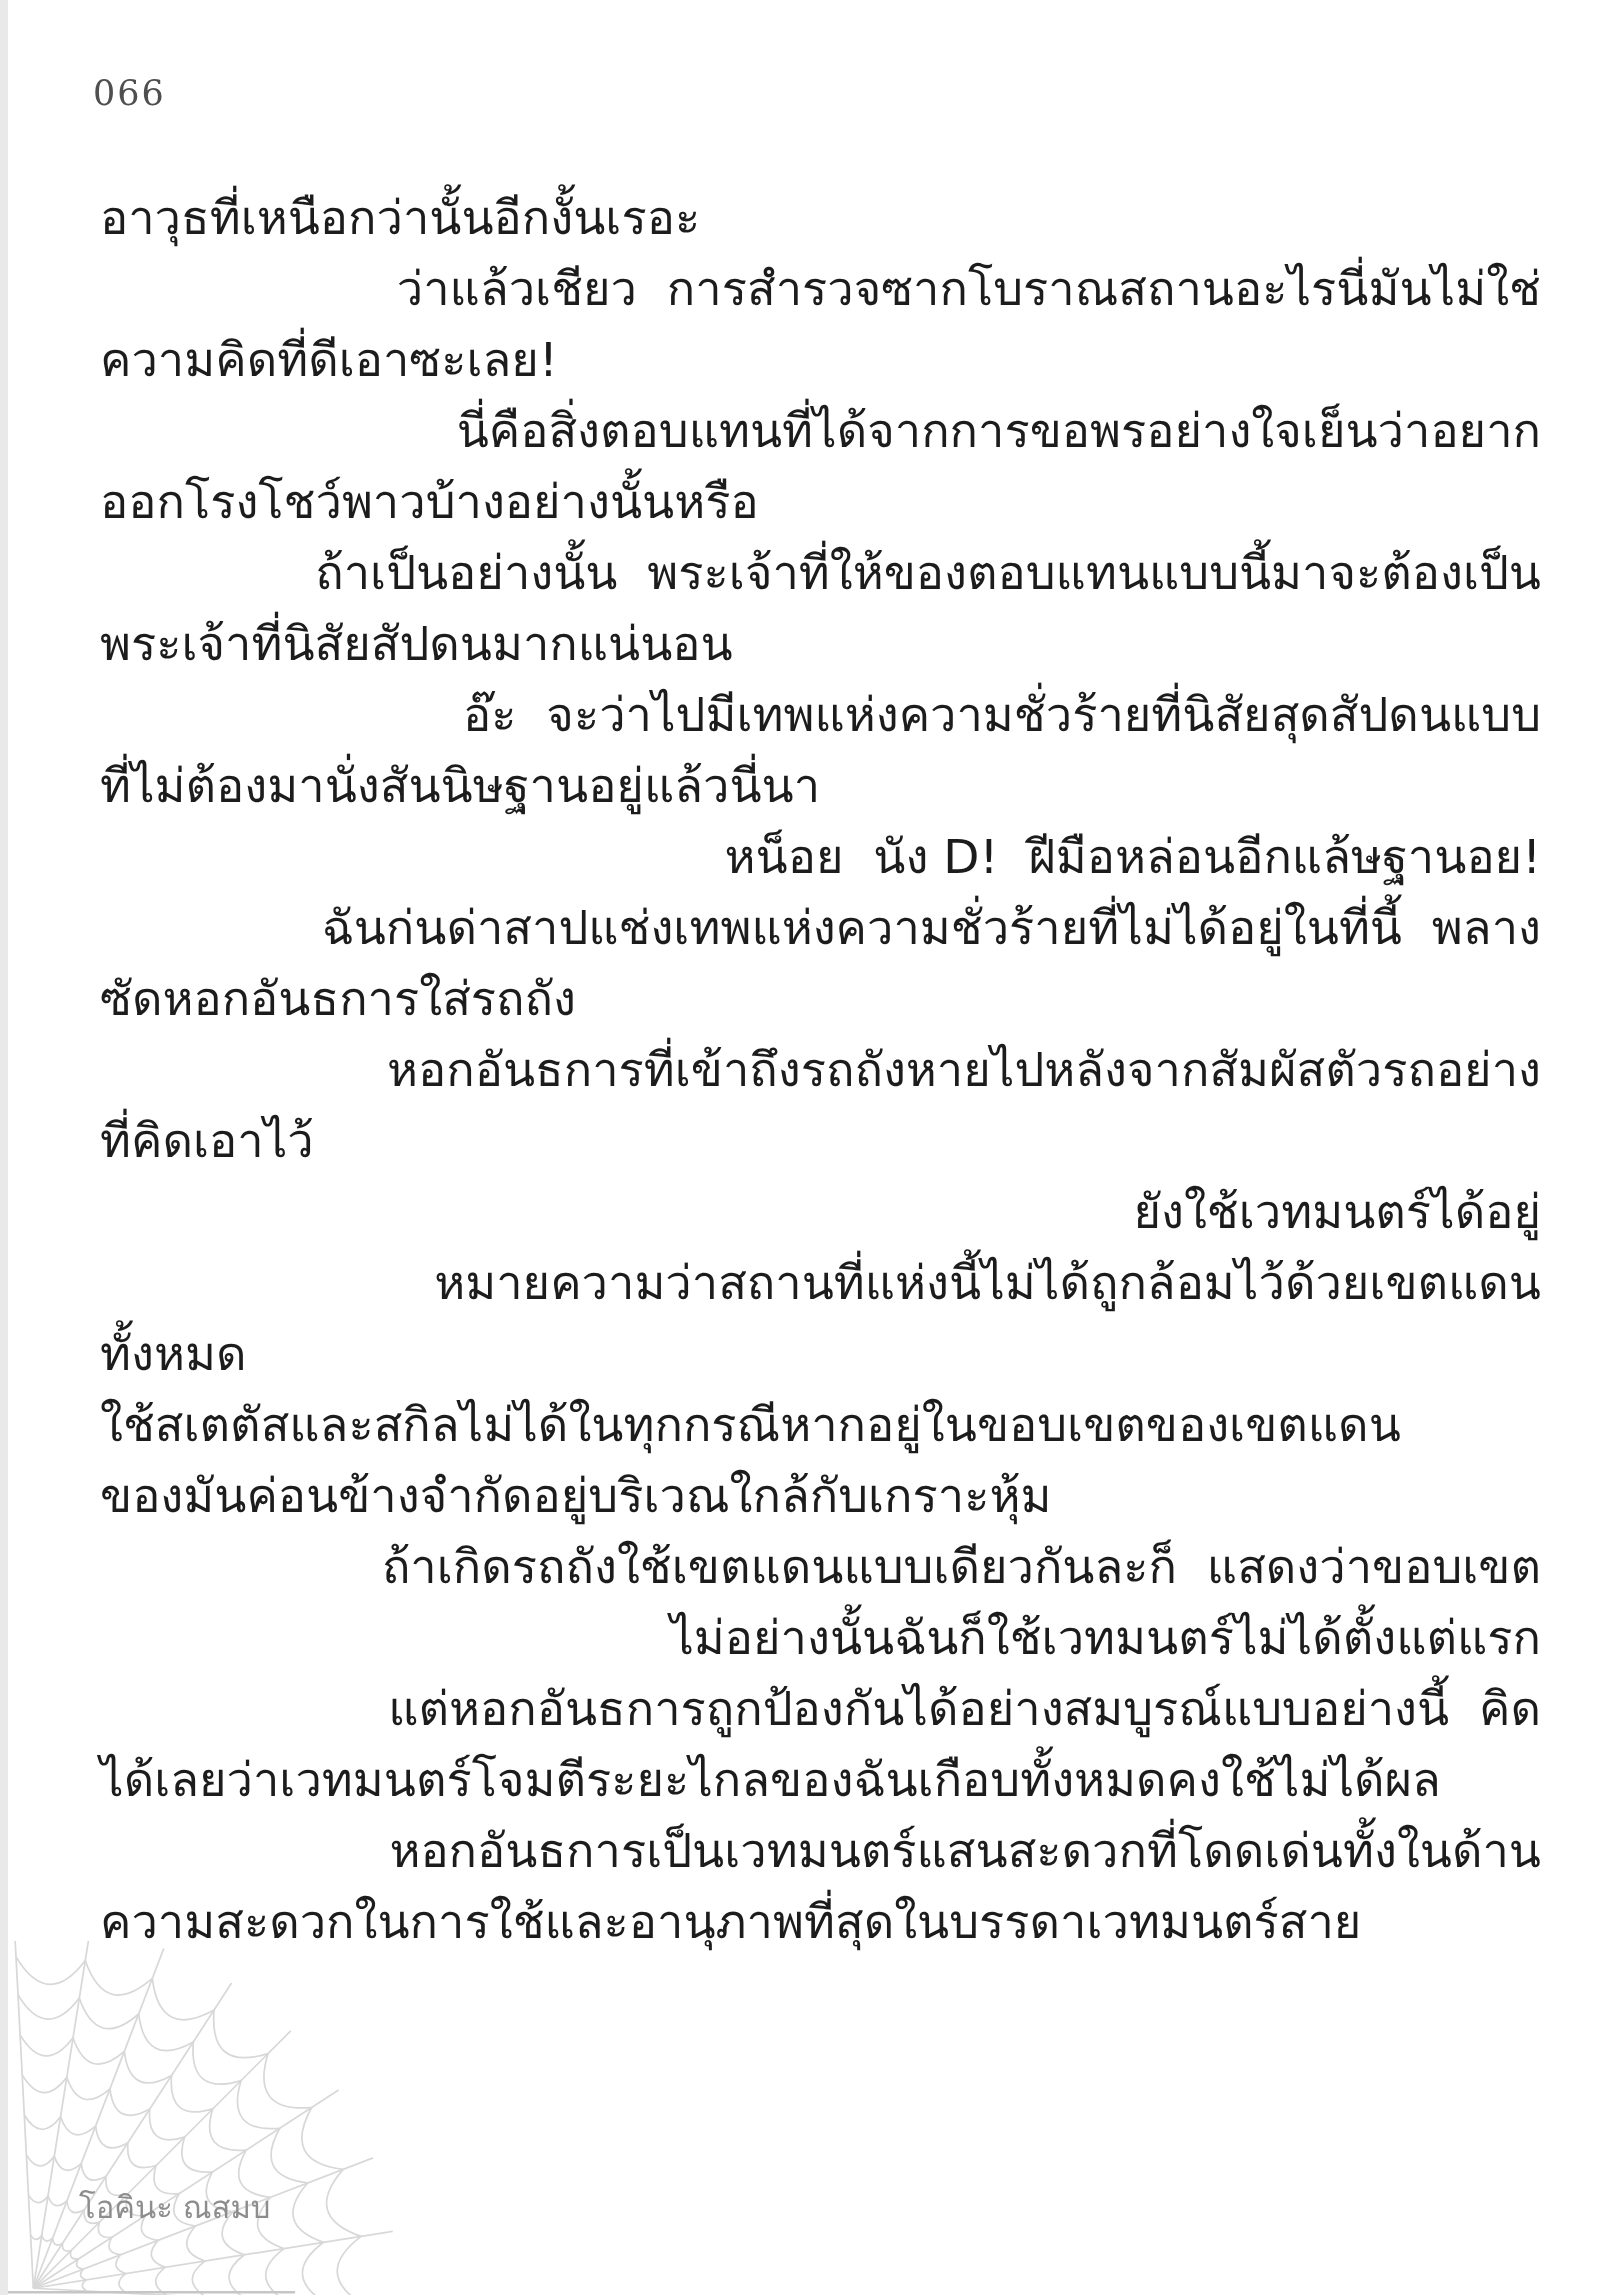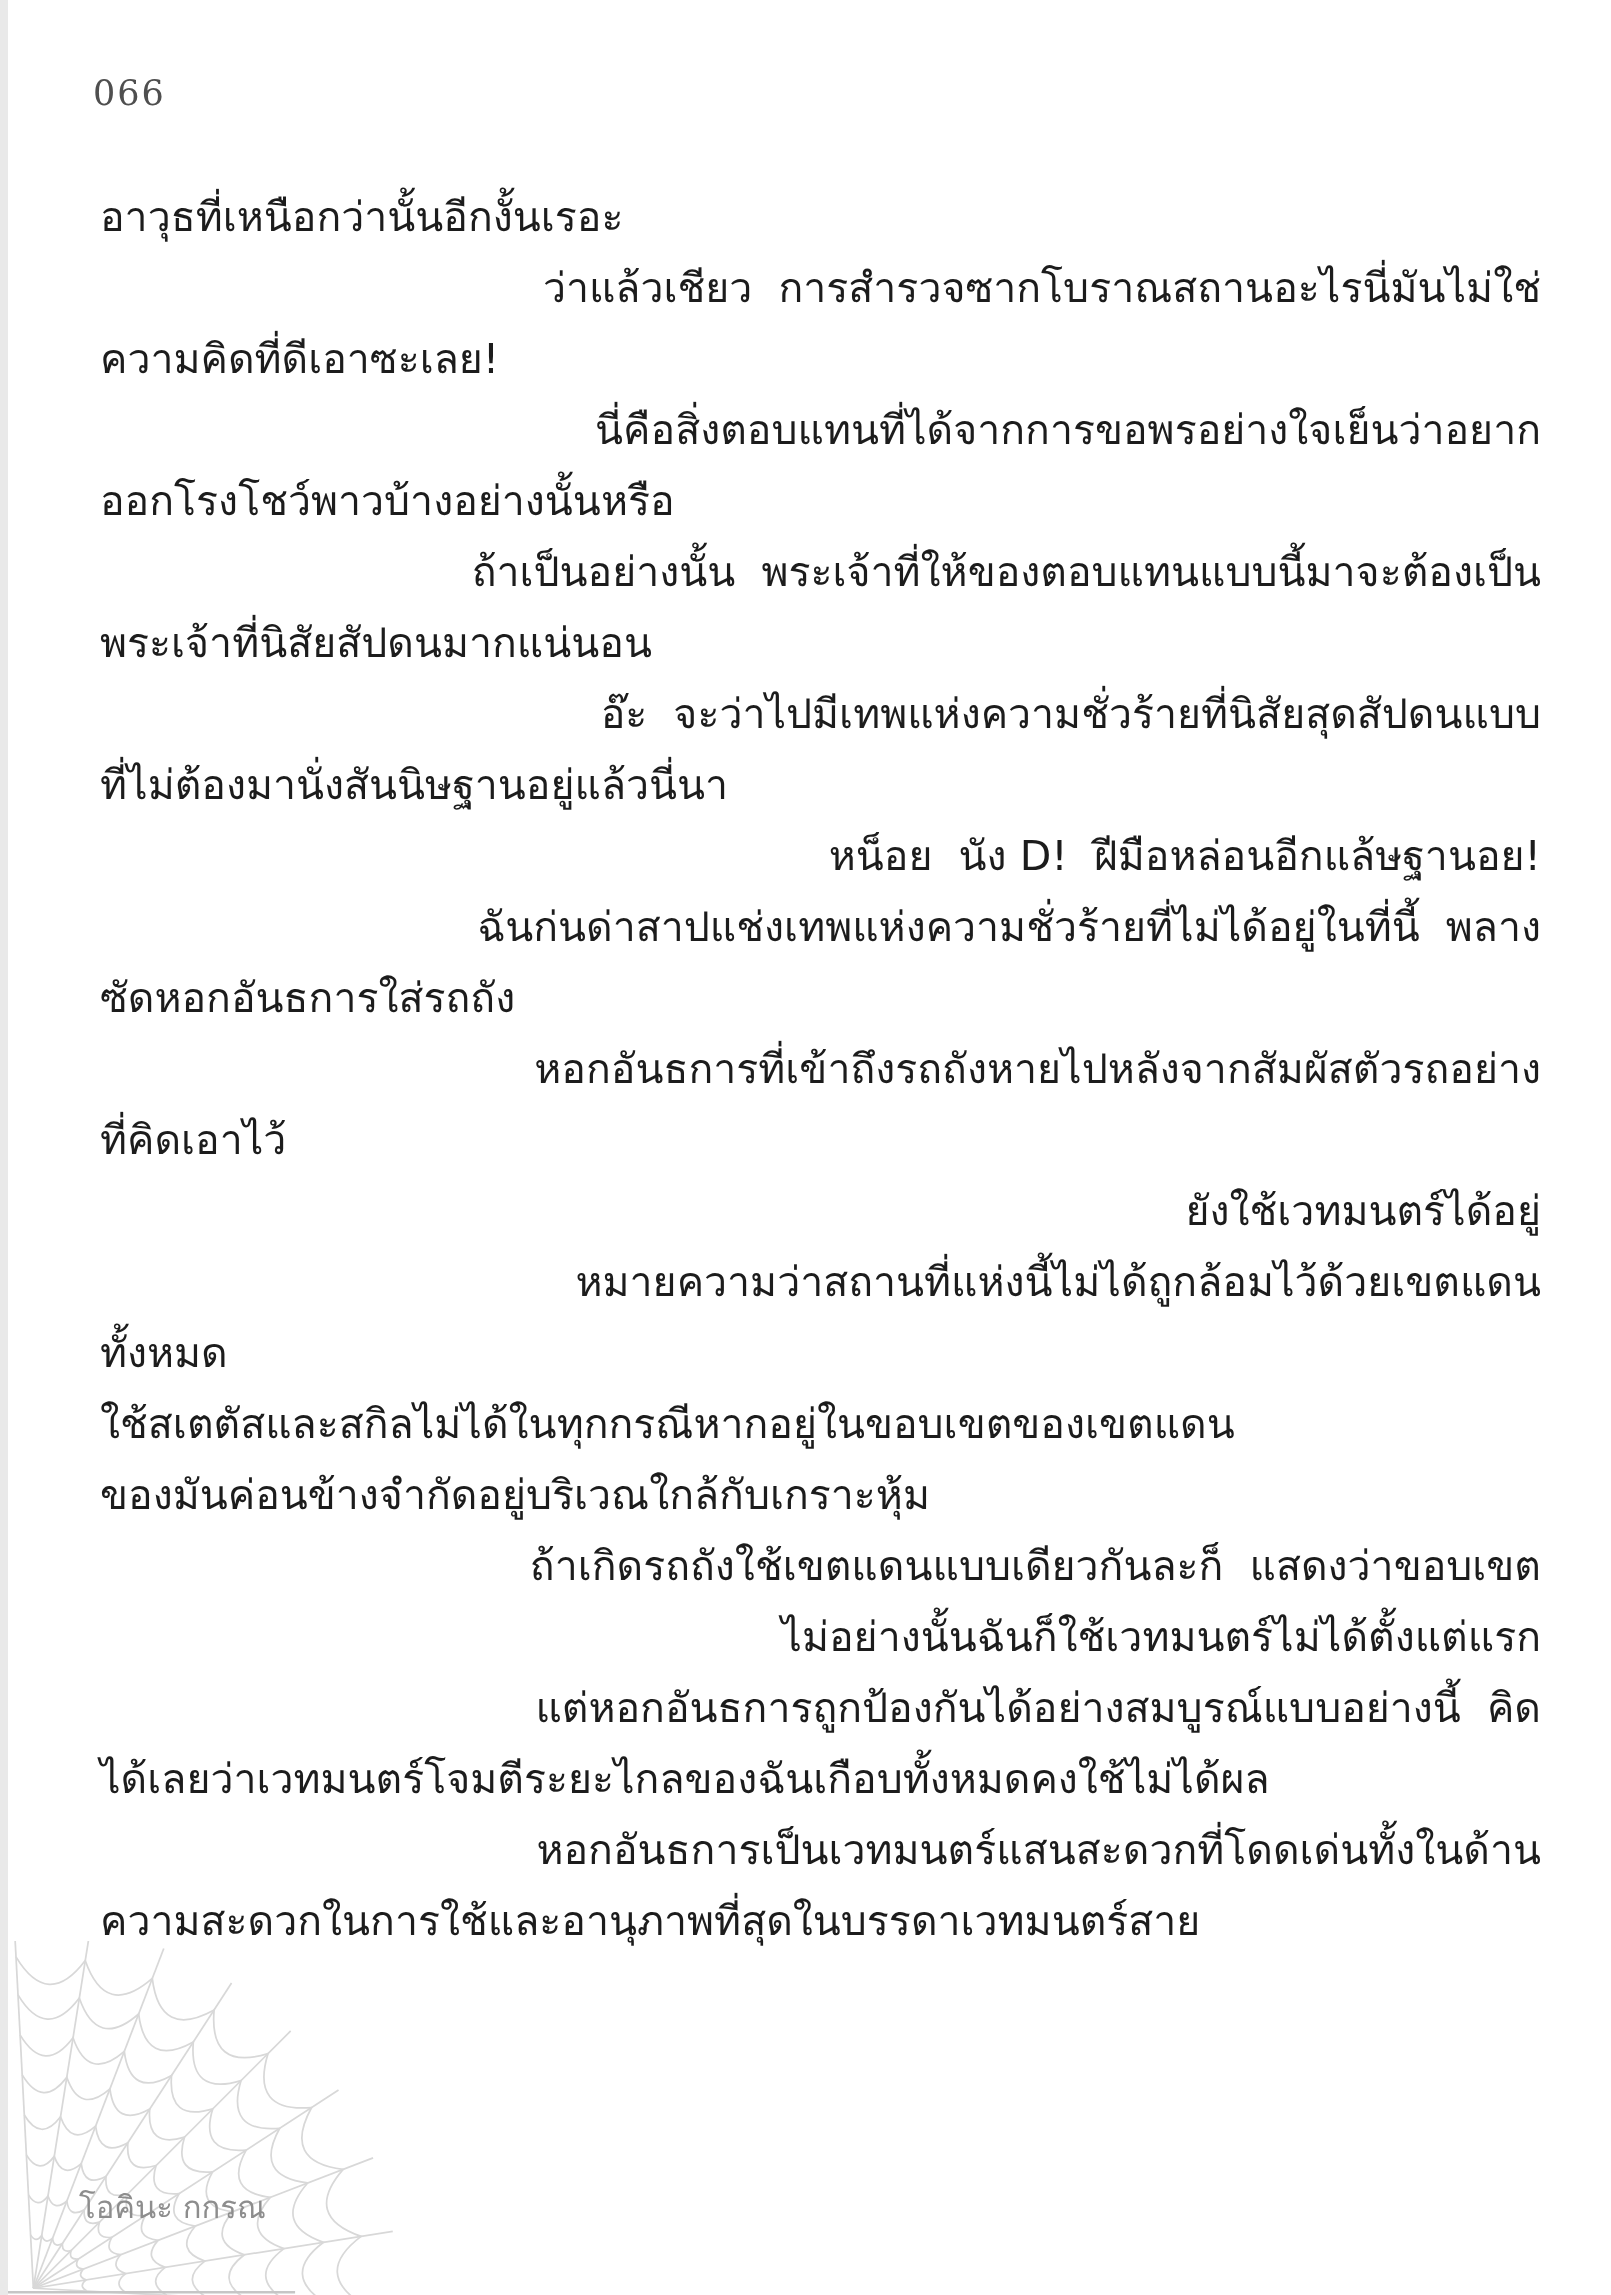--- a/index.html
+++ b/index.html
@@ -14,21 +14,21 @@
     position:absolute;
     left:85px;top:73px;
     font-family:"DejaVu Serif","Liberation Serif",serif;
     font-size:35px;
     letter-spacing:2px;
   }
   .text-block{
     position:absolute;
     left:92px;top:182px;
     width:1441px;
-    font-size:41px;
+    font-size:47px;
   }
   .text-line{
     height:71px;
     line-height:71px;
     white-space:pre;
   }
   .text-line.indent{ padding-left:137px;text-align:right; }
   .author{
     position:absolute;
     left:71px;top:2182px;
@@ -90,16 +90,16 @@
       <path d="M 30.7 380.2 Q 44.2 402.6 59.9 381.7 Q 68.4 406.4 88.2 389.3 Q 91.4 415.2 114.2 402.6 Q 112.0 428.6 137.0 421.0 Q 129.4 446.0 155.4 443.8 Q 142.8 466.6 168.7 469.8 Q 151.6 489.6 176.3 498.1 Q 155.4 513.8 177.8 527.3 " fill="none" stroke="#d8d8d8" stroke-width="2.6"></path>
       <path d="M 27.5 320.3 Q 46.8 352.2 69.3 322.5 Q 81.5 357.7 109.7 333.3 Q 114.3 370.3 146.9 352.3 Q 143.7 389.4 179.4 378.6 Q 168.6 414.3 205.7 411.1 Q 187.7 443.7 224.7 448.3 Q 200.3 476.5 235.5 488.7 Q 205.8 511.2 237.7 530.5 " fill="none" stroke="#d8d8d8" stroke-width="2.6"></path>
       <path d="M 24.4 260.4 Q 49.4 301.9 78.7 263.2 Q 94.5 309.0 131.2 277.3 Q 137.2 325.4 179.6 301.9 Q 175.4 350.3 221.8 336.2 Q 207.7 382.6 256.1 378.4 Q 232.6 420.8 280.7 426.8 Q 249.0 463.5 294.8 479.3 Q 256.1 508.6 297.6 533.6 " fill="none" stroke="#d8d8d8" stroke-width="2.6"></path>
       <path d="M 21.3 200.4 Q 52.1 251.6 88.1 203.9 Q 107.6 260.4 152.7 221.3 Q 160.0 280.5 212.3 251.6 Q 207.2 311.1 264.3 293.7 Q 246.9 350.8 306.4 345.7 Q 277.5 398.0 336.7 405.3 Q 297.6 450.4 354.1 469.9 Q 306.4 505.9 357.6 536.7 " fill="none" stroke="#d8d8d8" stroke-width="2.6"></path>
       <path d="M 18.1 140.5 Q 54.7 201.2 97.4 144.7 Q 120.6 211.7 174.2 165.2 Q 182.9 235.6 245.0 201.3 Q 238.9 271.9 306.7 251.3 Q 286.1 319.1 356.7 313.0 Q 322.4 375.1 392.8 383.8 Q 346.3 437.4 413.3 460.6 Q 356.8 503.3 417.5 539.9 " fill="none" stroke="#d8d8d8" stroke-width="2.6"></path>
       <path d="M 15.0 80.6 Q 57.3 150.9 106.8 85.4 Q 133.7 163.0 195.7 109.2 Q 205.8 190.7 277.6 151.0 Q 270.6 232.8 349.1 208.9 Q 325.2 287.4 407.0 280.4 Q 367.3 352.2 448.8 362.3 Q 395.0 424.3 472.6 451.2 Q 407.1 500.7 477.4 543.0 " fill="none" stroke="#d8d8d8" stroke-width="2.6"></path>
       <path d="M 12.0 23.7 Q 59.8 103.1 115.7 29.1 Q 146.1 116.7 216.1 56.0 Q 227.5 148.0 308.7 103.2 Q 300.7 195.6 389.4 168.6 Q 362.4 257.3 454.8 249.3 Q 410.0 330.5 502.0 341.9 Q 441.3 411.9 528.9 442.3 Q 454.9 498.2 534.3 546.0 " fill="none" stroke="#d8d8d8" stroke-width="2.6"></path>
       <line x1="0" y1="526" x2="430" y2="526" stroke="#c6c6c6" stroke-width="4"></line>
     </svg>
 
-  <div class="author" style="color: rgb(141, 141, 141);">โอคินะ กกรณ</div>
+  <div class="author" style="color: rgb(141, 141, 141);">โอคินะ ณสมบ</div>
 
 </div>
 
 
 </body></html>

